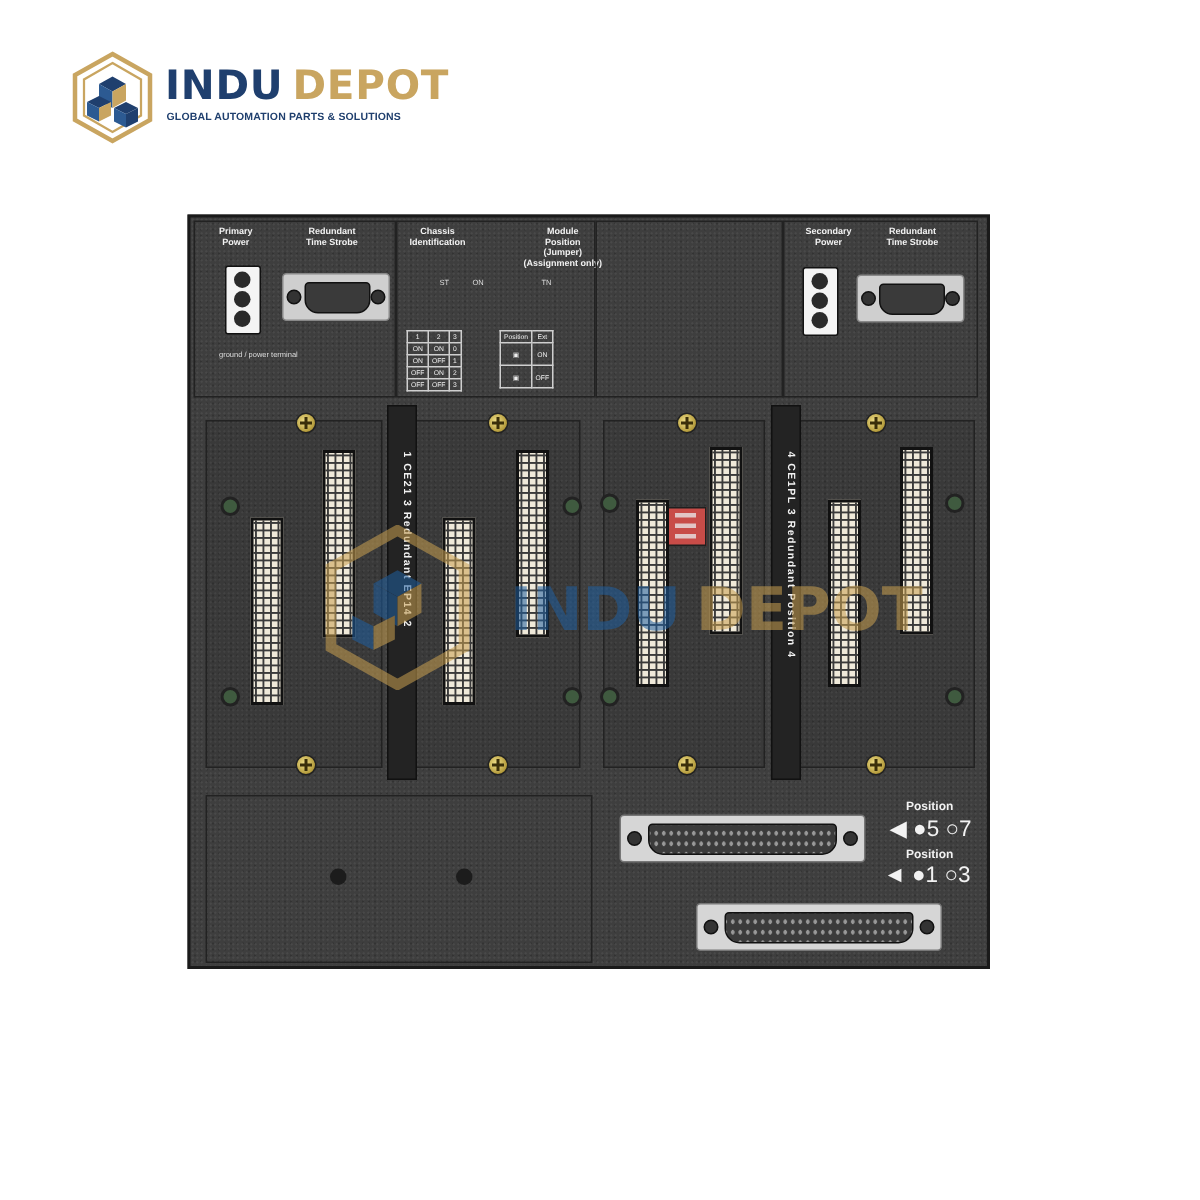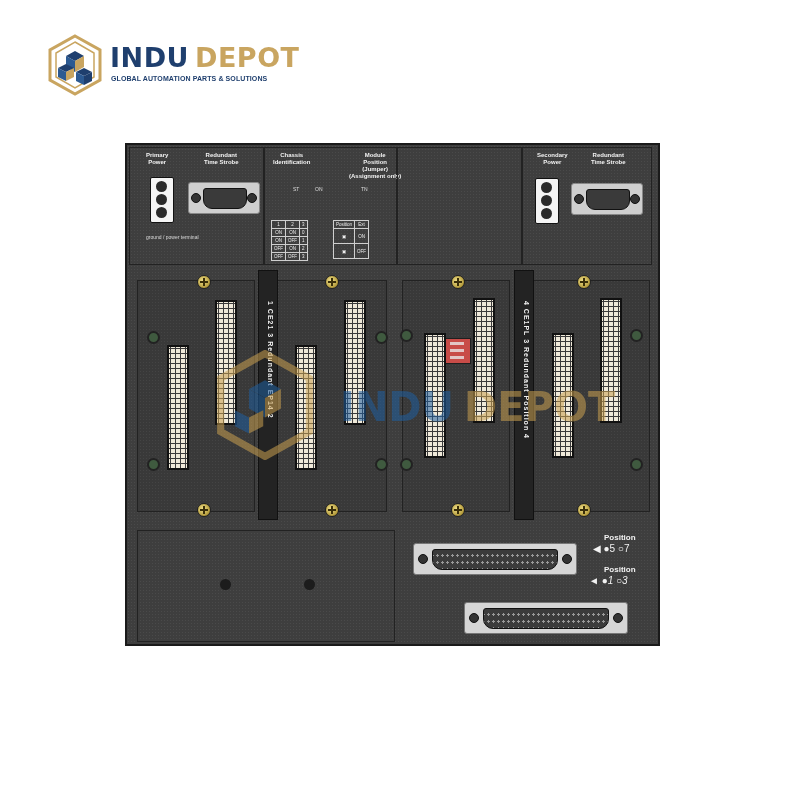--- a/index.html
+++ b/index.html
@@ -41,21 +41,21 @@
   .bar-text{position:absolute;left:3px;top:30px;width:12px;writing-mode:vertical-rl;color:#f2f2f2;font-size:7px;font-weight:bold;letter-spacing:1px;white-space:nowrap;}
   .dip{position:absolute;left:318px;top:193px;width:24px;height:24px;background:#d9534f;border:1px solid #222;}
   .dip div{position:absolute;left:4px;width:14px;height:3px;background:#f6d7d7;}
   .grid-tbl{position:absolute;border-collapse:collapse;font-size:4.5px;color:#eee;}
   .grid-tbl td{border:1px solid #cfcfcf;padding:0 2px;height:7px;text-align:center;}
   .watermark{position:absolute;left:210px;top:350px;width:400px;height:110px;opacity:0.55;pointer-events:none;}
   .wm-text{position:absolute;left:130px;top:34px;font-size:40px;font-weight:bold;font-family:"DejaVu Sans",sans-serif;white-space:nowrap;}
   .wm-text .a{color:#1f5fa0;}
   .wm-text .b{color:#c9a050;margin-left:10px;}
   .pos-lbl{position:absolute;color:#f2f2f2;font-size:8px;font-weight:bold;white-space:nowrap;}
-  .pos-sym{position:absolute;color:#f2f2f2;font-size:10px;white-space:nowrap;}
+  .pos-sym{position:absolute;color:#f2f2f2;font-size:15px;white-space:nowrap;}
 </style>
 </head>
 <body>
 
 <div class="abs logo">
   <svg class="abs logo-mark" viewBox="0 0 62 62">
     <polygon points="31,2 56,16 56,46 31,60 6,46 6,16" fill="none" stroke="#c9a560" stroke-width="3"></polygon>
     <polygon points="31,8 50,19 50,43 31,54 12,43 12,19" fill="none" stroke="#c9a560" stroke-width="1.5"></polygon>
     <polygon points="22,22 31,17 40,22 31,27" fill="#1f3f6e"></polygon>
     <polygon points="22,22 31,27 31,38 22,33" fill="#2c5a92"></polygon>
@@ -239,21 +239,21 @@
     <div class="screw" style="left:4px;"></div>
     <div class="shell" style="left:18px;width:124px;"></div>
     <div class="screw" style="right:4px;"></div>
   </div>
 
   <div class="pos-lbl" style="left:477px;top:388px;">Position</div>
   <div class="pos-sym" style="left:466px;top:398px;">
     ◀ ●<span>5</span> ○<span>7</span>
   </div>
   <div class="pos-lbl" style="left:477px;top:420px;">Position</div>
-  <div class="pos-sym" style="left:462px;top:430px;font-style:italic;">
+  <div class="pos-sym" style="left:462px;top:430px;">
     ◄ ●<span>1</span> ○<span>3</span>
   </div>
 </div>
 
 <div class="watermark">
   <svg style="position:absolute;left:0;top:0;width:110px;height:110px;" viewBox="0 0 62 62">
     <polygon points="31,2 56,16 56,46 31,60 6,46 6,16" fill="none" stroke="#c9a050" stroke-width="4"></polygon>
     <polygon points="22,22 31,17 40,22 31,27" fill="#1f5fa0"></polygon>
     <polygon points="22,22 31,27 31,38 22,33" fill="#1f5fa0"></polygon>
     <polygon points="40,22 31,27 31,38 40,33" fill="#c9a050"></polygon>

